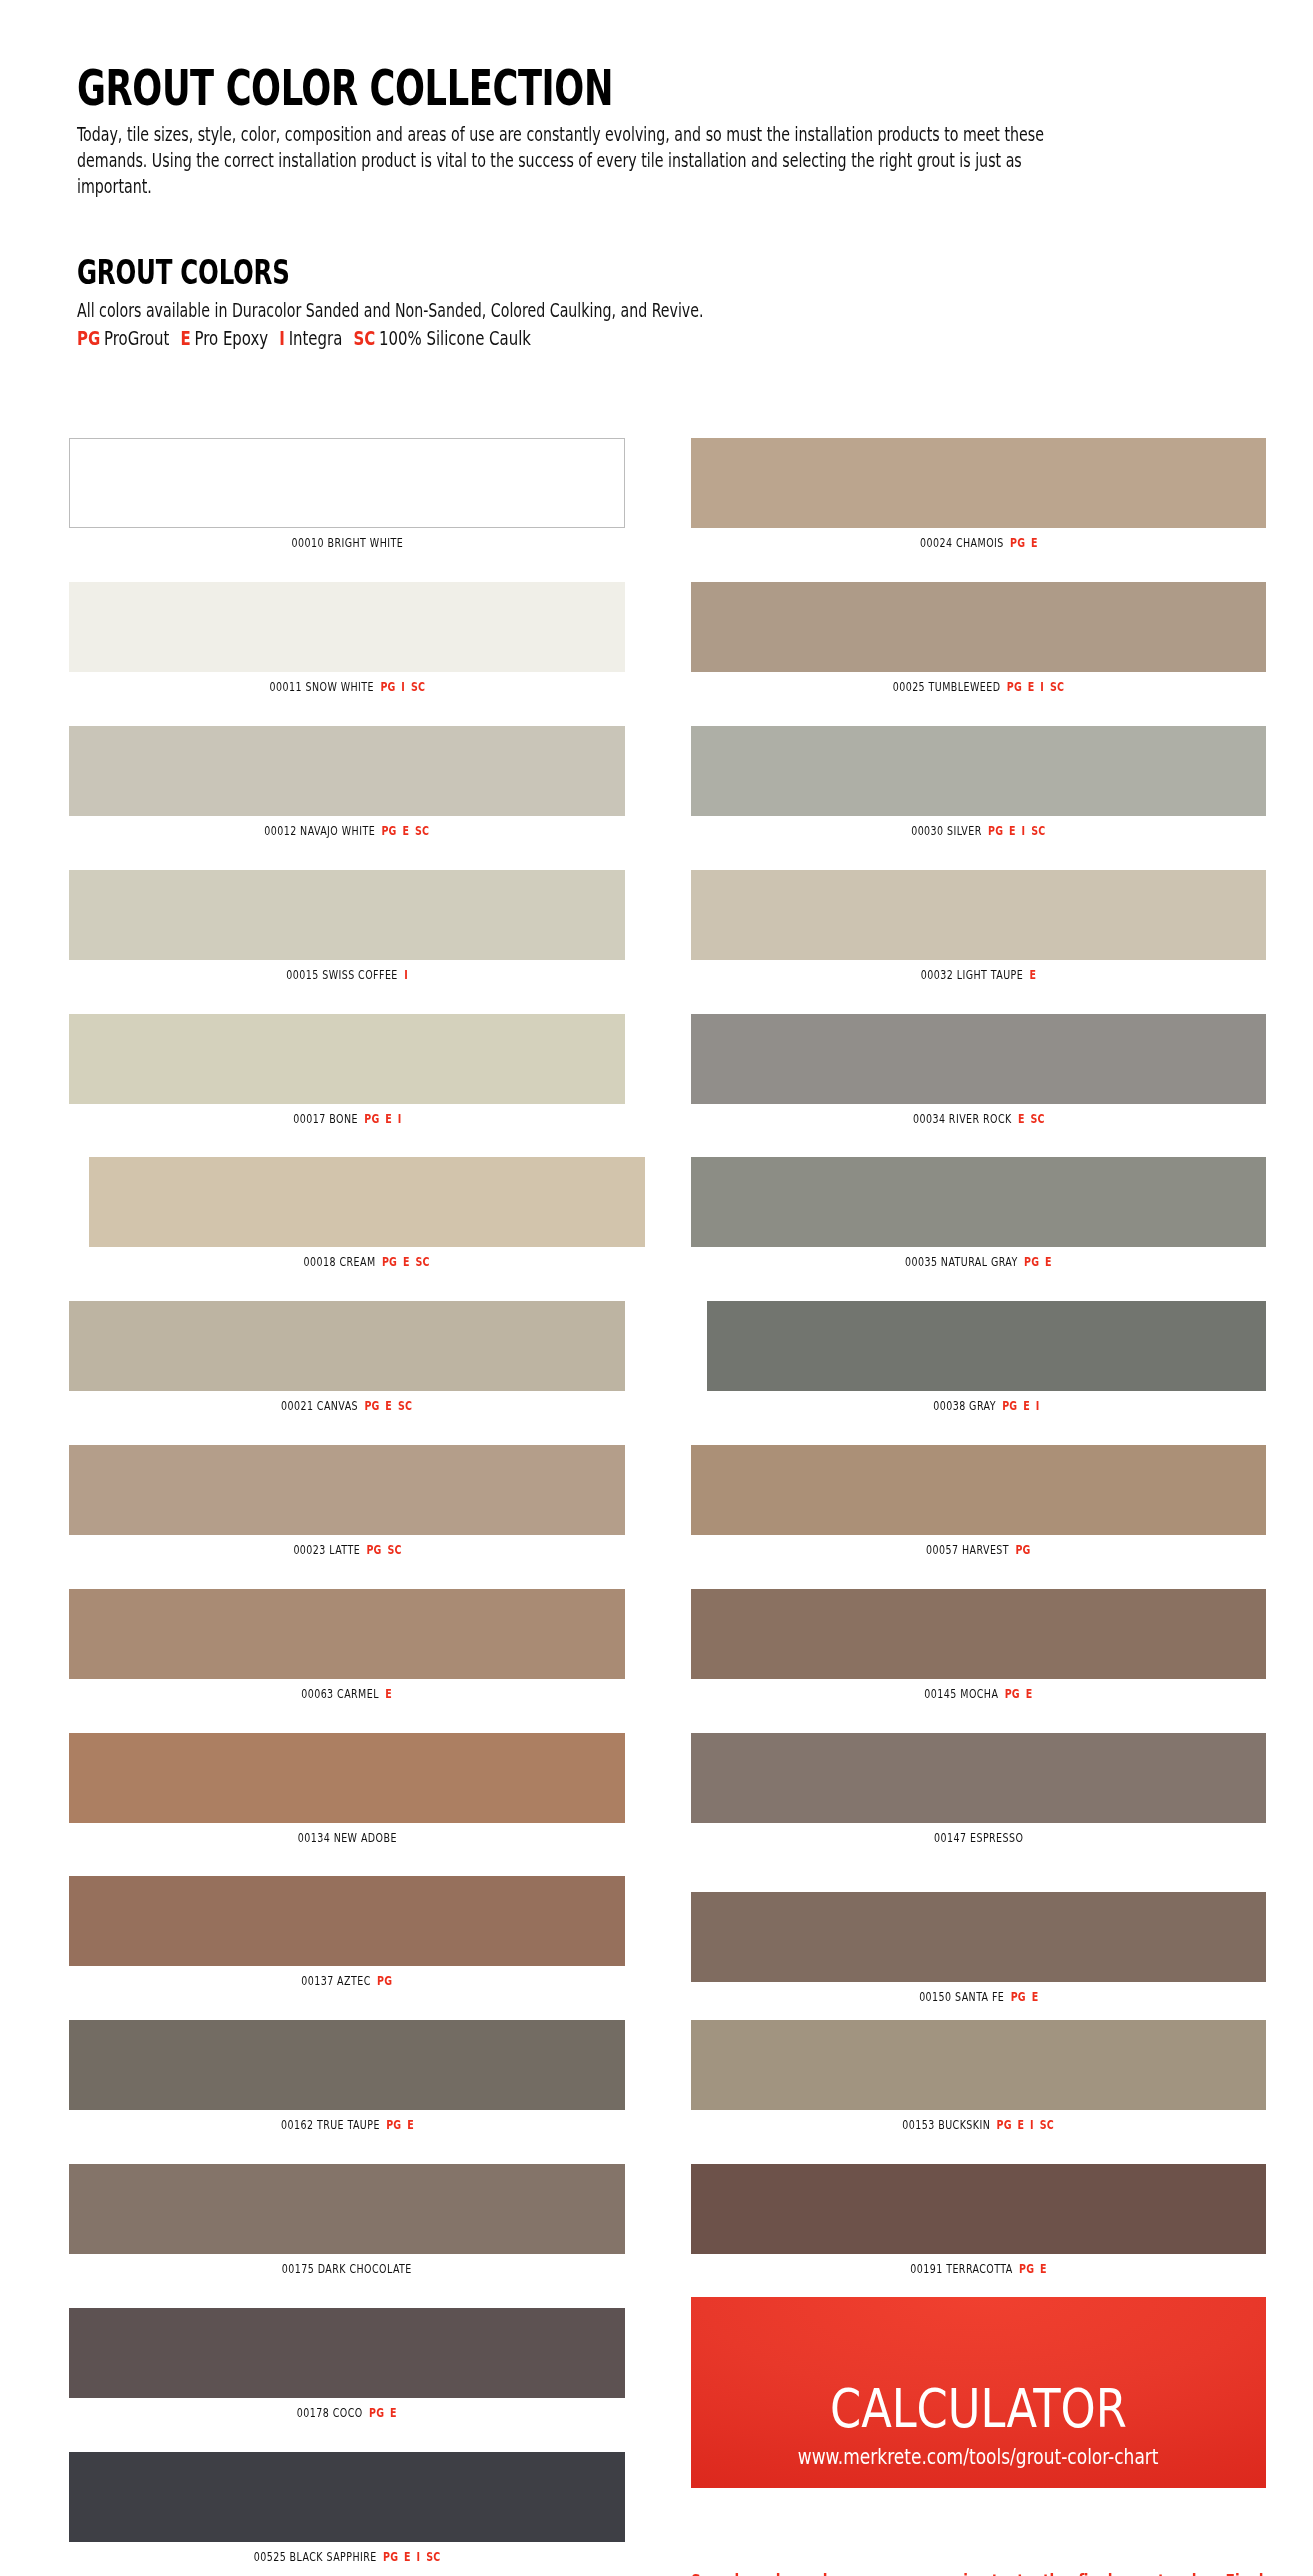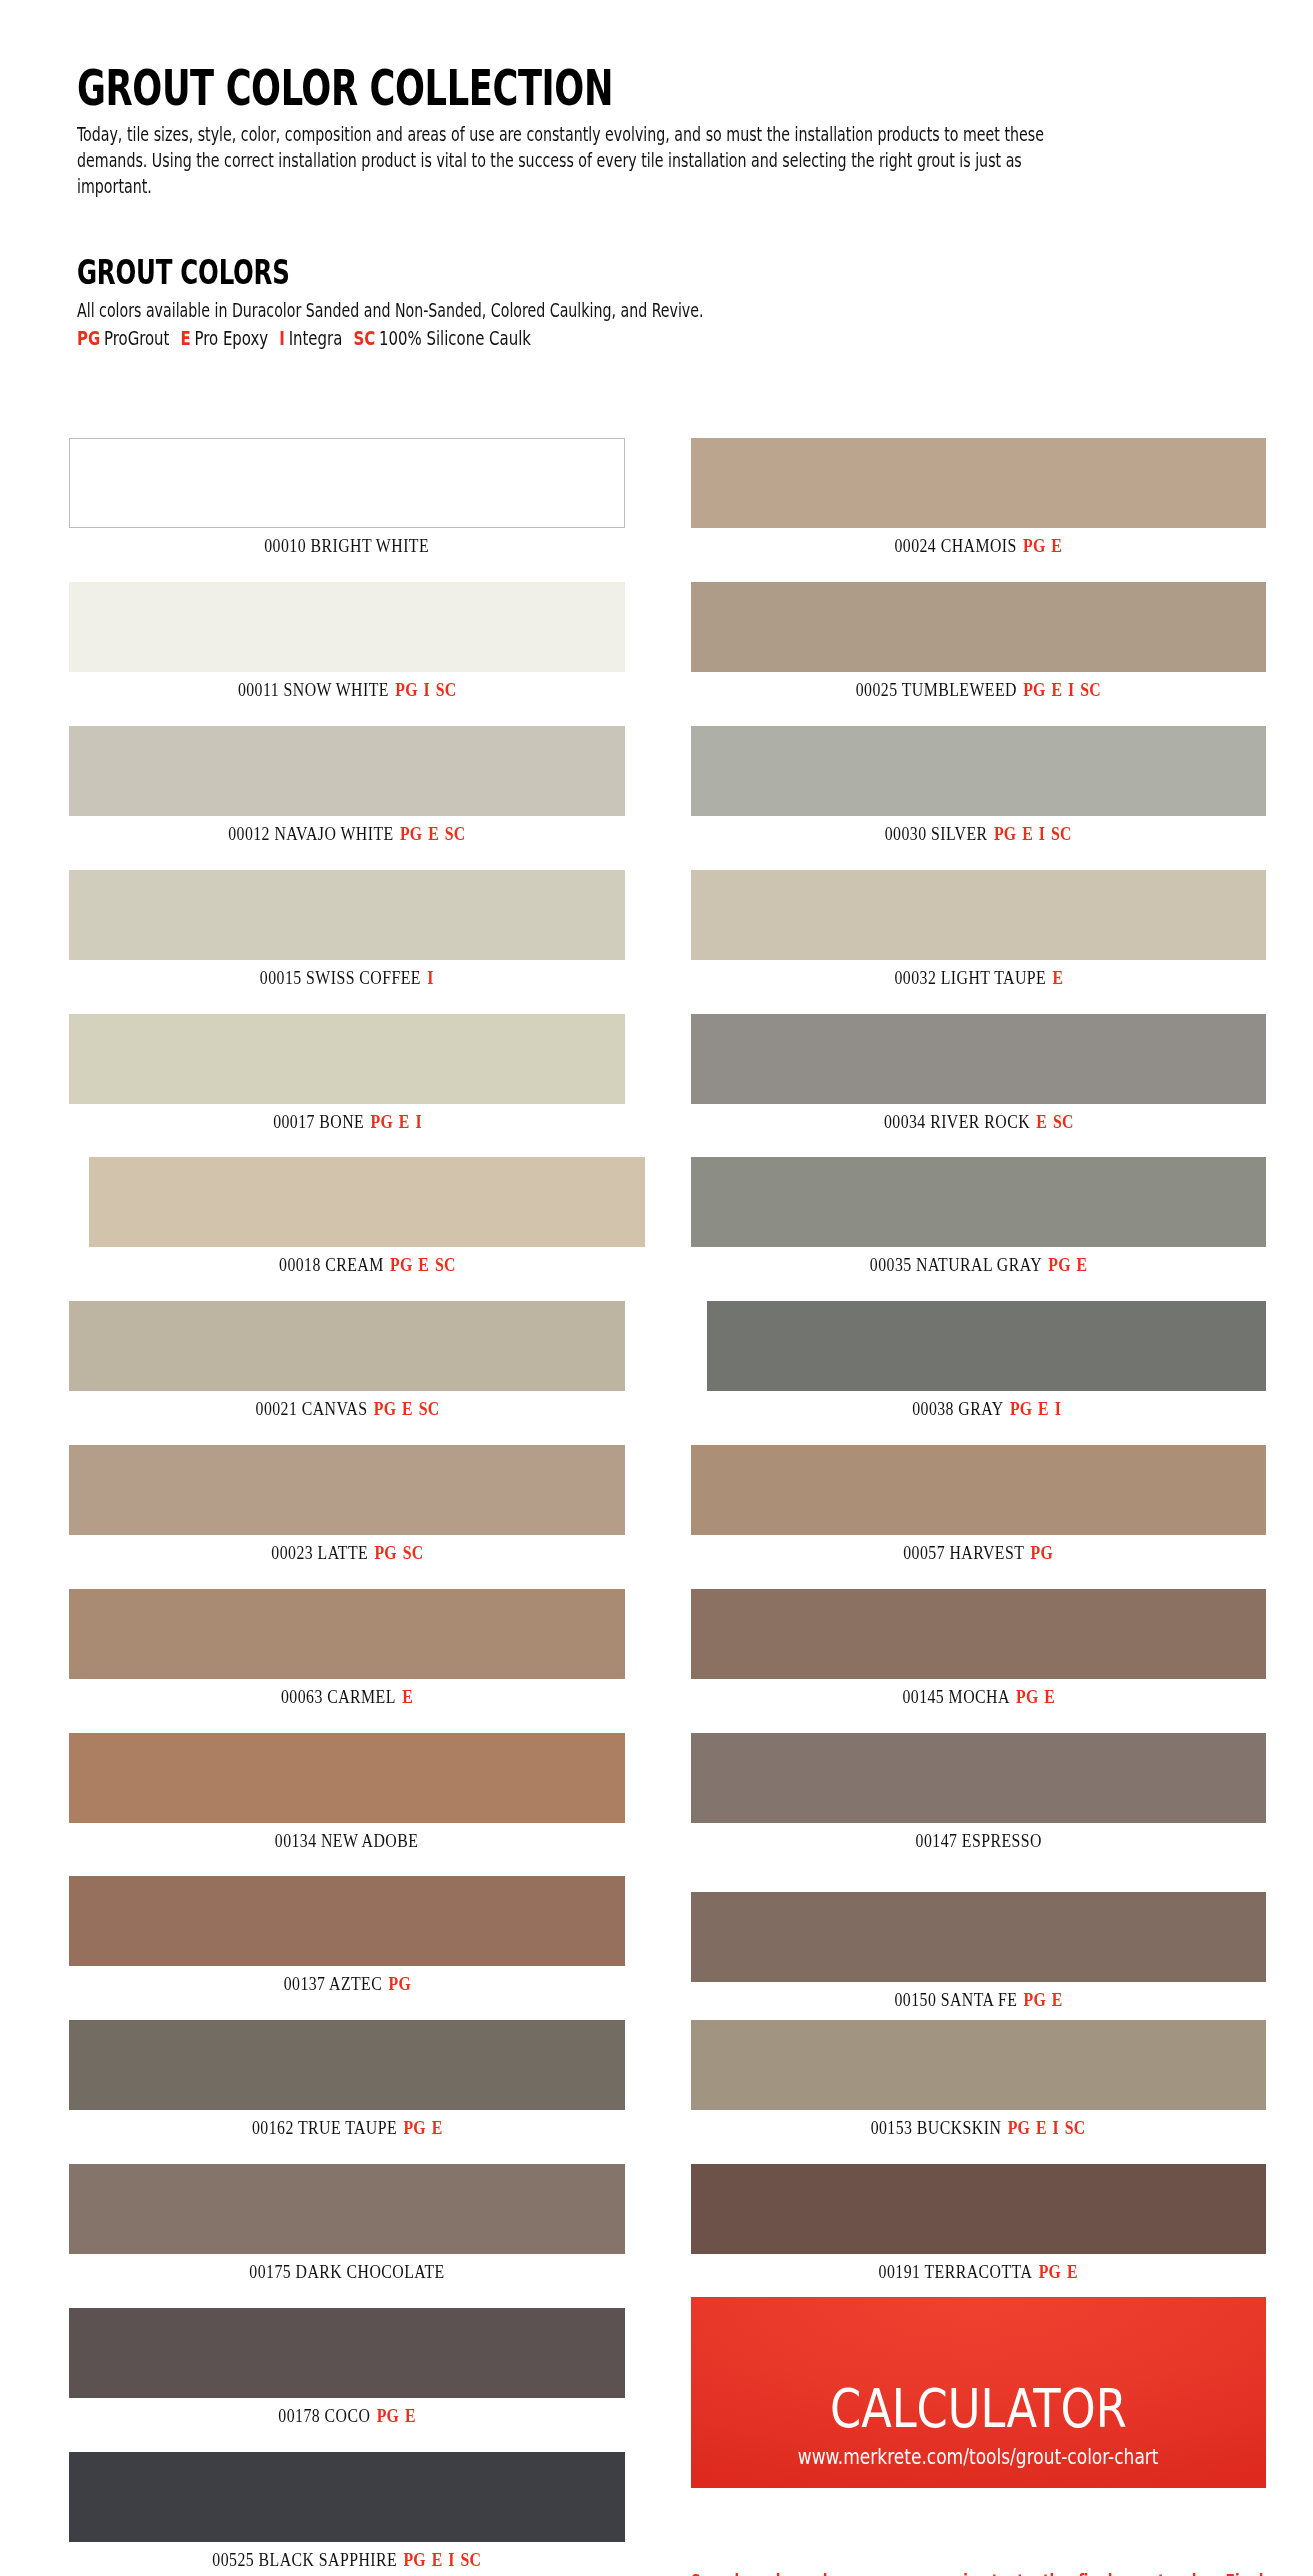--- a/index.html
+++ b/index.html
@@ -49,23 +49,22 @@
   .col-left  { left:69px;  width:556px; }
   .col-right { left:691px; width:575px; }
 
   .row { position:absolute; left:0; width:100%; }
   .sw {
     width:100%; height:90px; display:block;
   }
   .sw.bordered { border:1px solid #bcbcbc; }
   .lbl {
     width:100%; text-align:center; color:#111;
-    font-size:18px; line-height:1; padding-top:8.8px;
+    font-size:12px; line-height:1; padding-top:8.8px;
     white-space:nowrap;
-    font-family:Liberation Serif, serif;
   }
   .lbl .inner { display:inline-block; transform:scaleX(0.88); transform-origin:center; }
   .lbl .codes { color:#ed2e1c; font-weight:bold; letter-spacing:0.2px; }
   .lbl .codes .c { margin-left:6.7px; }
   .lbl .nm { letter-spacing:0.5px; }
   .lbl .gap { display:inline-block; width:7.2px; }
 
   
   .calc {
     position:absolute; left:691px; top:2297px;

